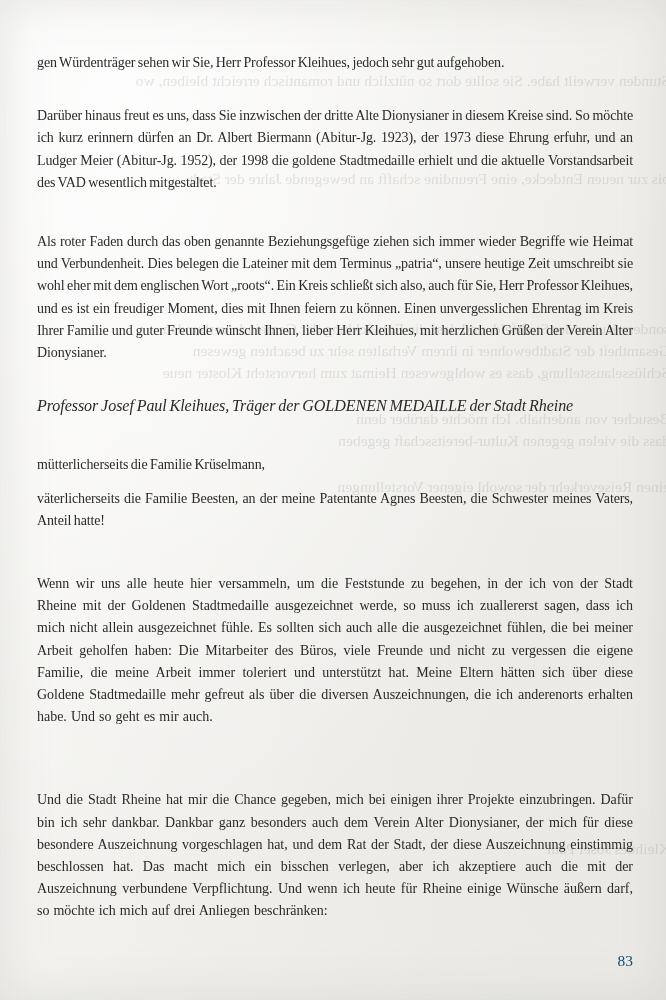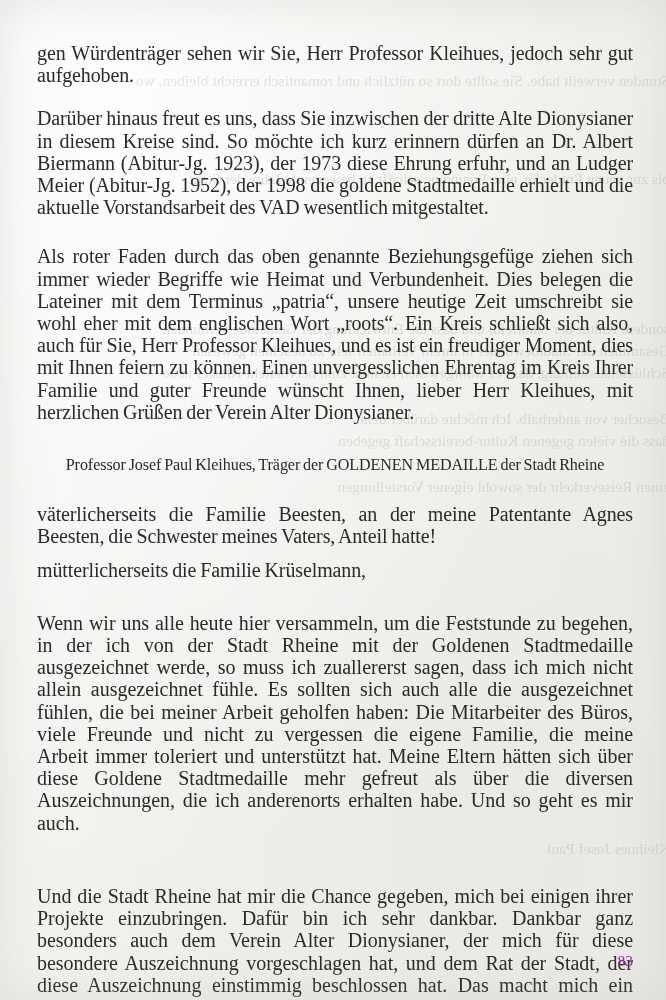--- a/index.html
+++ b/index.html
@@ -37,59 +37,60 @@
     width: 596px;
     height: 1000px;
   }
   .body-text {
     position: absolute;
     left: 0;
     top: 42px;
     width: 596px;
   }
   p.para {
-    margin: 0 0 11px 0;
-    font-size: 20px;
+    margin: 10px 0 11px 0;
+    font-size: 14px;
     line-height: 22.2px;
     text-align: justify;
     text-justify: inter-word;
     letter-spacing: -0.02px;
     word-spacing: -0.15px;
     -webkit-font-smoothing: none;
   }
   p.para:last-child { margin-bottom: 0; }
 
   
   p.tight { word-spacing: -0.9px; letter-spacing: -0.12px; }
   p.loose { word-spacing: 0.6px; }
 
   p.heading-line {
     margin: 0 0 11px 0;
     font-size: 16.1px;
     line-height: 22.2px;
-    text-align: center;
+    text-align: left;
     word-spacing: -1.1px;
     letter-spacing: -0.08px;
+    font-style: italic;
   }
   p.nojustify {
     text-align: left;
   }
   .spacer-sm { height: 10px; }
   .spacer-md { height: 16px; }
   .spacer-lg { height: 20px; }
 
   .page-number {
     position: absolute;
     right: 0px;
     top: 952px;
     width: 596px;
     text-align: right;
     font-size: 15.4px;
     line-height: 18px;
-    color: #a21caf;
+    color: #0c4a6e;
   }
 
   
   .bleed {
     position: absolute;
     left: 37px;
     width: 596px;
     color: rgba(120,116,110,0.185);
     font-size: 15.6px;
     line-height: 22px;
@@ -130,22 +131,22 @@
     <div class="spacer-md"></div>
 
     <p class="para tight">Als roter Faden durch das oben genannte Beziehungsgefüge ziehen sich immer wieder Begriffe wie Heimat und Verbundenheit. Dies belegen die Lateiner mit dem Terminus „patria“, unsere heutige Zeit umschreibt sie wohl eher mit dem englischen Wort „roots“. Ein Kreis schließt sich also, auch für Sie, Herr Professor Kleihues, und es ist ein freudiger Moment, dies mit Ihnen feiern zu können. Einen unvergesslichen Ehrentag im Kreis Ihrer Familie und guter Freunde wünscht Ihnen, lieber Herr Kleihues, mit herzlichen Grüßen der Verein Alter Dionysianer.</p>
 
     <div class="spacer-lg"></div>
 
     <p class="heading-line">Professor Josef Paul Kleihues, Träger der GOLDENEN MEDAILLE der Stadt Rheine</p>
 
     <div class="spacer-md"></div>
 
+    <p class="para nojustify tight">mütterlicherseits die Familie Krüselmann,</p>
     <p class="para tight">väterlicherseits die Familie Beesten, an der meine Patentante Agnes Beesten, die Schwester meines Vaters, Anteil hatte!</p>
-    <p class="para nojustify tight">mütterlicherseits die Familie Krüselmann,</p>
 
     <div class="spacer-lg"></div>
 
     <p class="para loose">Wenn wir uns alle heute hier versammeln, um die Feststunde zu begehen, in der ich von der Stadt Rheine mit der Goldenen Stadtmedaille ausgezeichnet werde, so muss ich zuallererst sagen, dass ich mich nicht allein ausgezeichnet fühle. Es sollten sich auch alle die ausgezeichnet fühlen, die bei meiner Arbeit geholfen haben: Die Mitarbeiter des Büros, viele Freunde und nicht zu vergessen die eigene Familie, die meine Arbeit immer toleriert und unterstützt hat. Meine Eltern hätten sich über diese Goldene Stadtmedaille mehr gefreut als über die diversen Auszeichnungen, die ich anderenorts erhalten habe. Und so geht es mir auch.</p>
 
     <div class="spacer-lg"></div>
 
 
     <div class="spacer-lg"></div>
 

